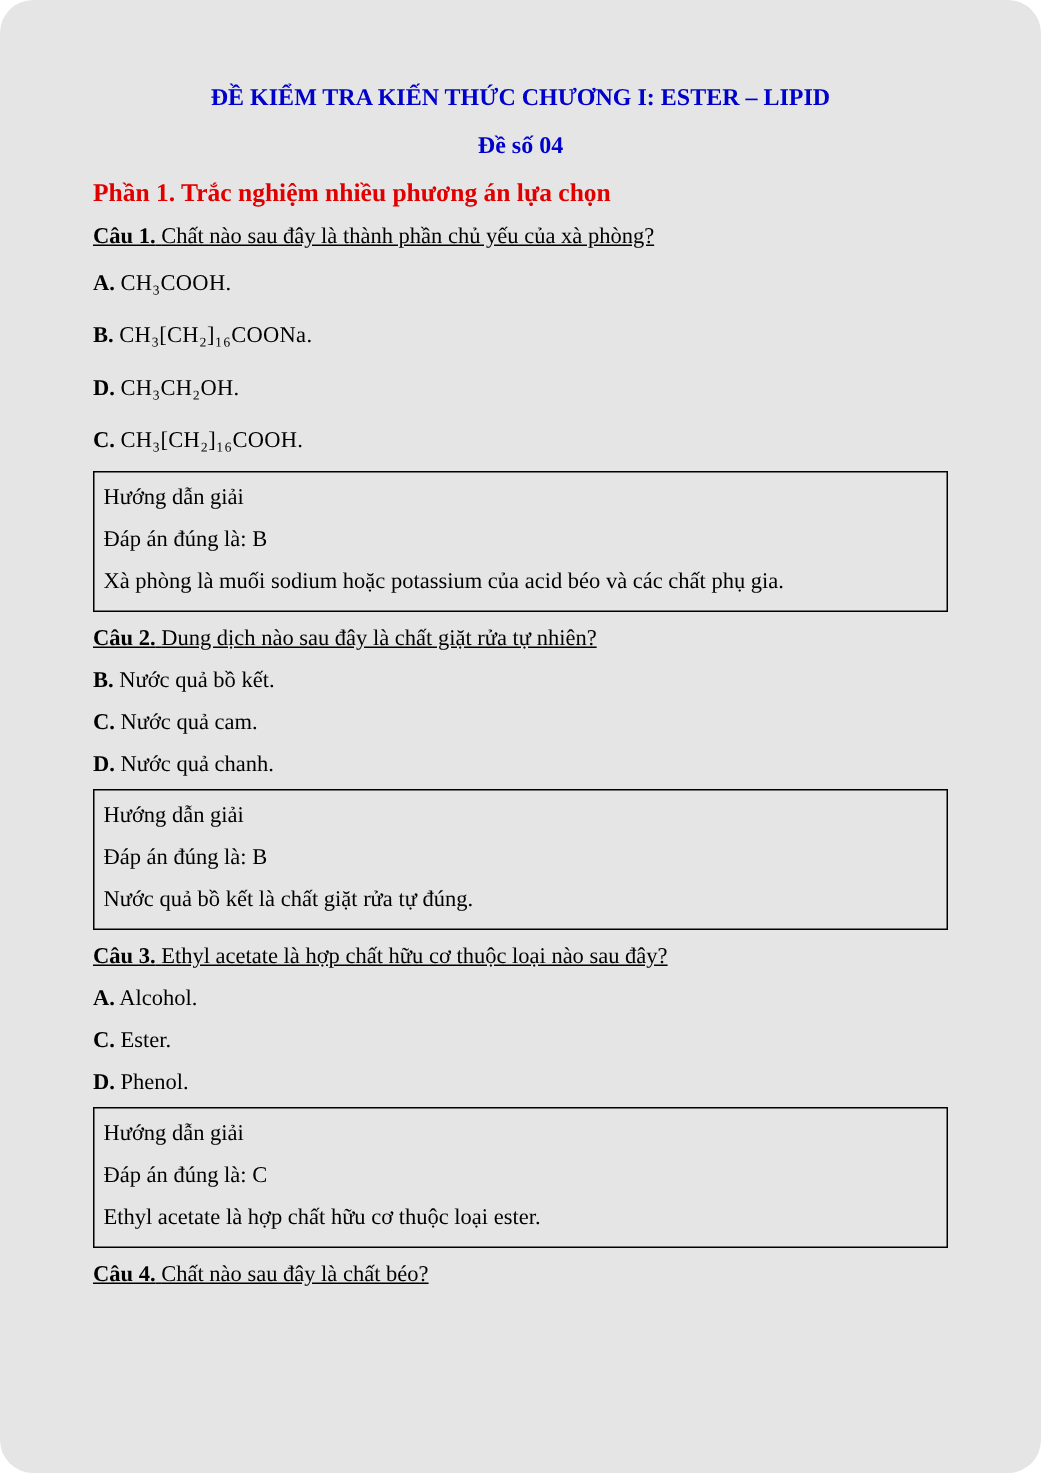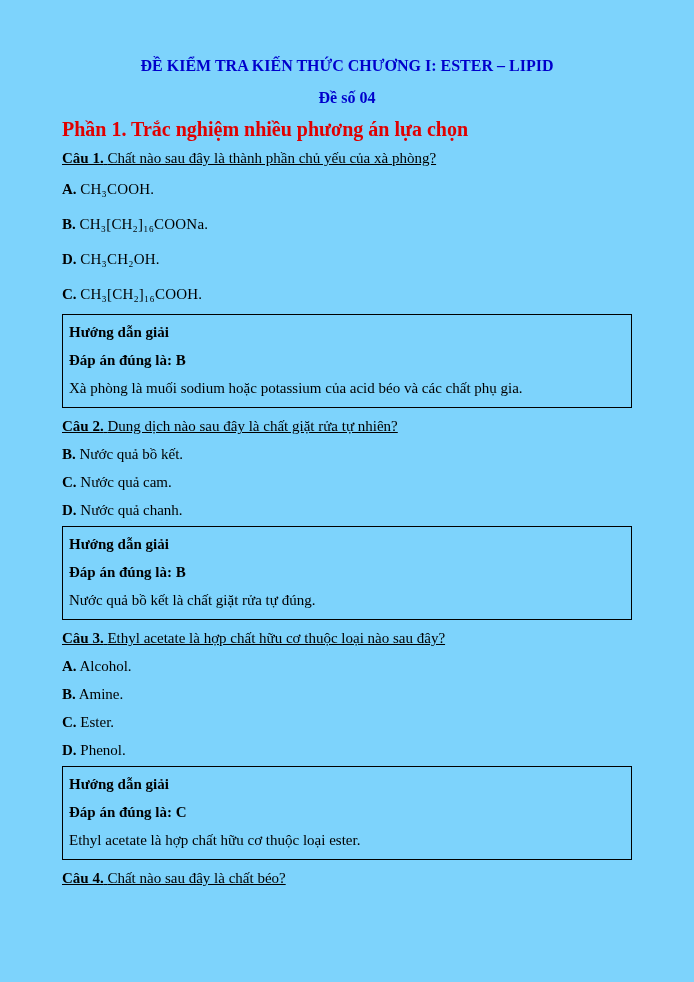--- a/index.html
+++ b/index.html
@@ -13,35 +13,36 @@
       font-family: "Liberation Serif", "DejaVu Serif", serif;
       color: #000000;
       font-size: 15px;
       overflow: hidden;
     }
     .page {
       box-sizing: border-box;
       width: 694px;
       height: 982px;
       padding: 50px 62px 0 62px;
-      background: #7dd3fc;
+      background: #e5e5e5;
+      border-radius: 22px;
     }
     p { margin: 0; }
 
     .title-line {
       text-align: center;
       font-weight: bold;
       color: #0000cc;
       font-size: 16px;
       line-height: 32px;
     }
     .section-heading {
       font-weight: bold;
       color: #e00000;
-      font-size: 20px;
+      font-size: 17px;
       line-height: 30px;
     }
 
     .qline {
       line-height: 28px;
       text-decoration: underline;
     }
     .qlabel { font-weight: bold; }
 
     .opt {
@@ -52,21 +53,21 @@
     }
     .opt .olabel { font-weight: bold; }
     .formula { letter-spacing: 0.2px; }
 
     .solution-box {
       border: 1px solid #000000;
       margin: 2px 0 4px 0;
       padding: 3px 6px 5px 6px;
     }
     .sol-heading, .sol-answer {
-      font-weight: bold;
+      font-weight: normal;
       line-height: 28px;
     }
     .sol-line {
       line-height: 28px;
     }
 
     .question { margin: 0; }
   </style>
 </head>
 <body>
@@ -132,24 +133,20 @@
   <section class="question">
     <p class="qline">
       <b class="qlabel">Câu 3.</b>
       <span>Ethyl acetate là hợp chất hữu cơ thuộc loại nào sau đây?</span>
     </p>
     <p class="opt">
       <b class="olabel">A.</b>
       <span>Alcohol.</span>
     </p>
     <p class="opt">
-      <b class="olabel">B.</b>
-      <span>Amine.</span>
-    </p>
-    <p class="opt">
       <b class="olabel">C.</b>
       <span>Ester.</span>
     </p>
     <p class="opt">
       <b class="olabel">D.</b>
       <span>Phenol.</span>
     </p>
     <div class="solution-box">
       <p class="sol-heading">Hướng dẫn giải</p>
       <p class="sol-answer">Đáp án đúng là: C</p>

